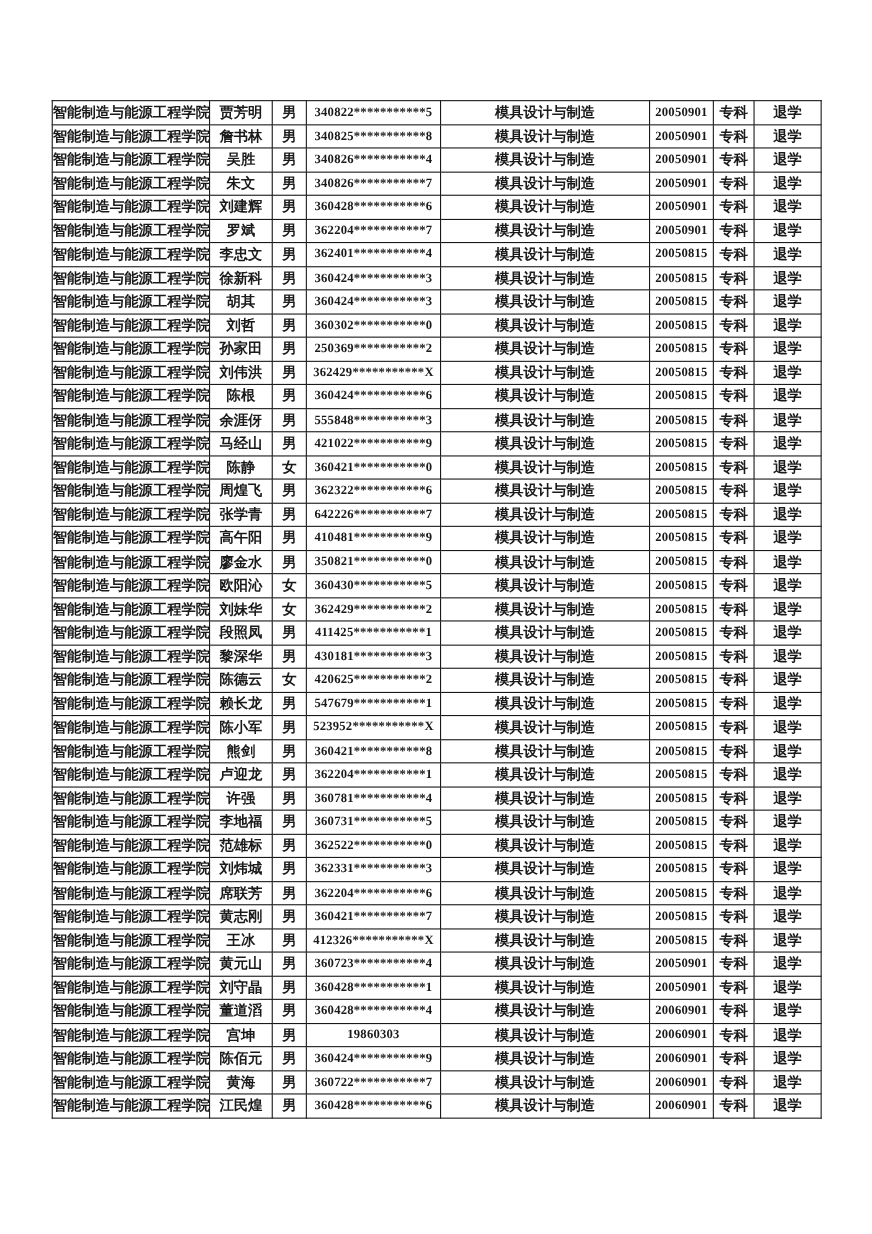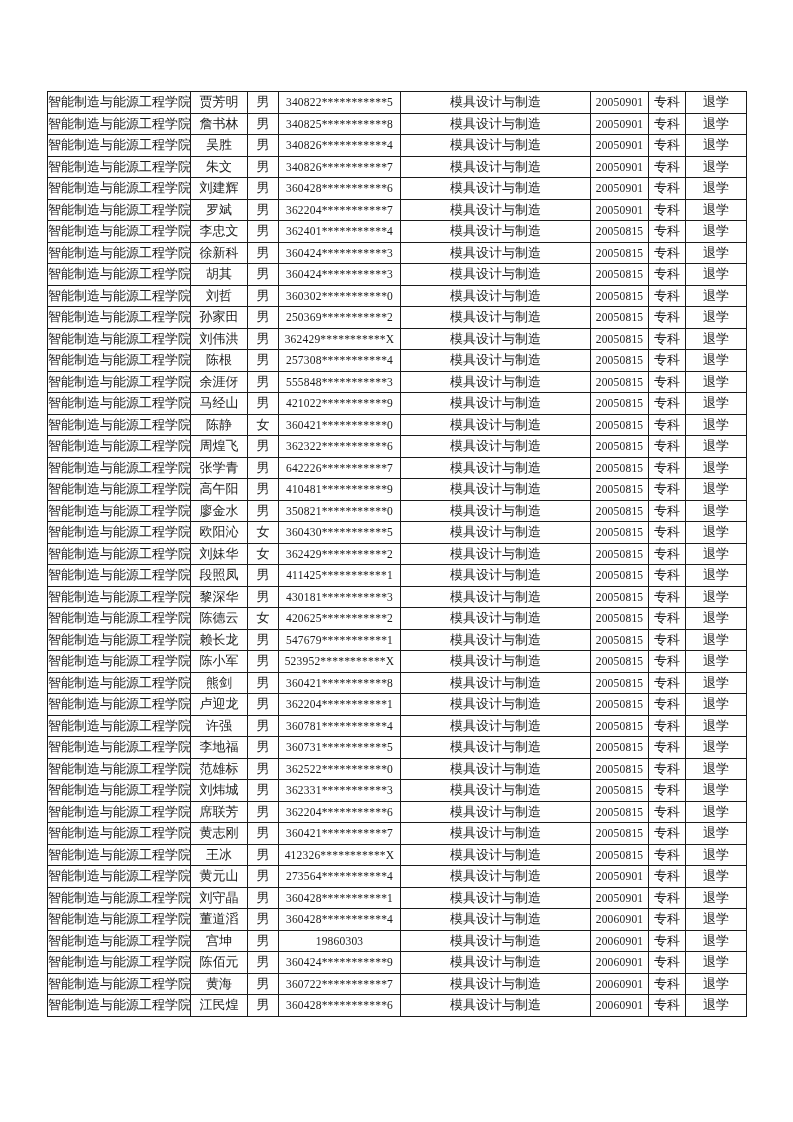--- a/index.html
+++ b/index.html
@@ -12,21 +12,21 @@
     font-family: "Liberation Serif", serif;
   }
   .doc-table {
     position: absolute;
     left: 47px;
     top: 91px;
     width: 699px;
     border-collapse: collapse;
     table-layout: fixed;
   }
-  .doc-table tr { height: 21.5px; }
+  .doc-table tr { height: 21.5px; font-weight: bold; }
   .doc-table td {
     border: 1px solid #1a1a1a;
     text-align: center;
     vertical-align: middle;
     padding: 0;
     overflow: hidden;
     white-space: nowrap;
     color: #1a1a1a;
   }
   .cjk { font-size: 13px; letter-spacing: 0px; }
@@ -173,21 +173,21 @@
           <td class="num">362429***********X</td>
           <td class="cjk">模具设计与制造</td>
           <td class="num">20050815</td>
           <td class="cjk">专科</td>
           <td class="cjk">退学</td>
         </tr>
         <tr>
           <td class="cjk">智能制造与能源工程学院</td>
           <td class="cjk">陈根</td>
           <td class="cjk">男</td>
-          <td class="num">257308***********4</td>
+          <td class="num">360424***********6</td>
           <td class="cjk">模具设计与制造</td>
           <td class="num">20050815</td>
           <td class="cjk">专科</td>
           <td class="cjk">退学</td>
         </tr>
         <tr>
           <td class="cjk">智能制造与能源工程学院</td>
           <td class="cjk">余涯伢</td>
           <td class="cjk">男</td>
           <td class="num">555848***********3</td>
@@ -413,21 +413,21 @@
           <td class="num">412326***********X</td>
           <td class="cjk">模具设计与制造</td>
           <td class="num">20050815</td>
           <td class="cjk">专科</td>
           <td class="cjk">退学</td>
         </tr>
         <tr>
           <td class="cjk">智能制造与能源工程学院</td>
           <td class="cjk">黄元山</td>
           <td class="cjk">男</td>
-          <td class="num">273564***********4</td>
+          <td class="num">360723***********4</td>
           <td class="cjk">模具设计与制造</td>
           <td class="num">20050901</td>
           <td class="cjk">专科</td>
           <td class="cjk">退学</td>
         </tr>
         <tr>
           <td class="cjk">智能制造与能源工程学院</td>
           <td class="cjk">刘守晶</td>
           <td class="cjk">男</td>
           <td class="num">360428***********1</td>

